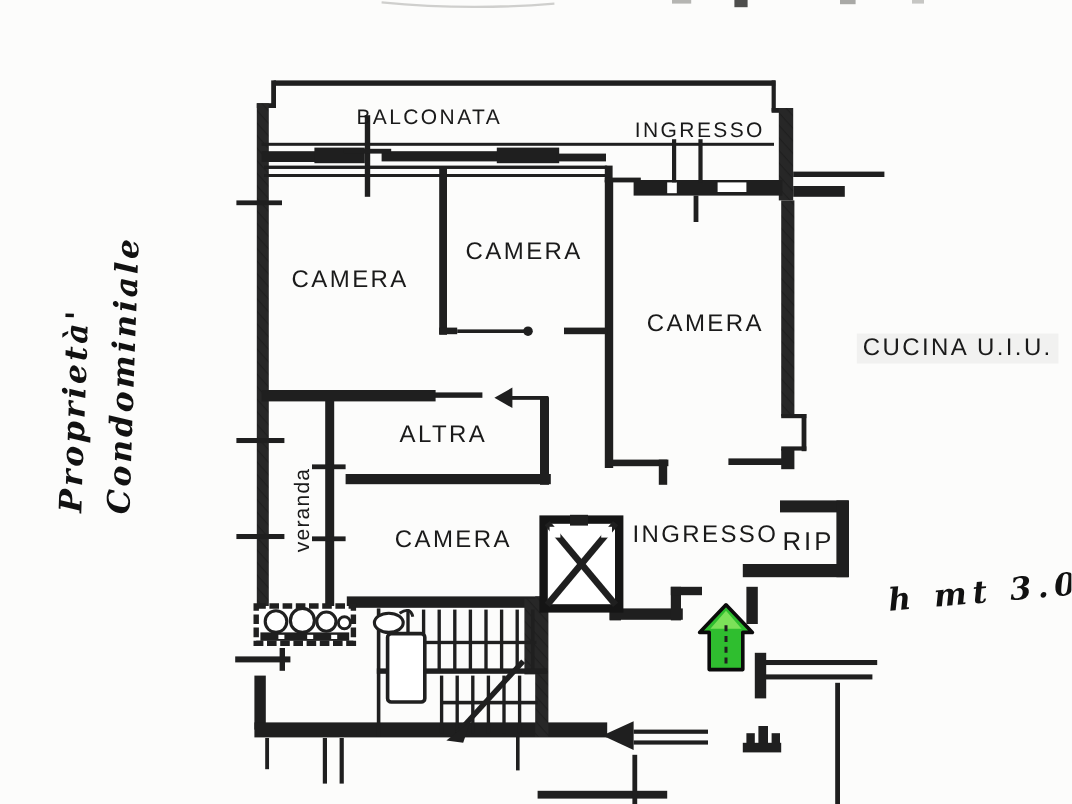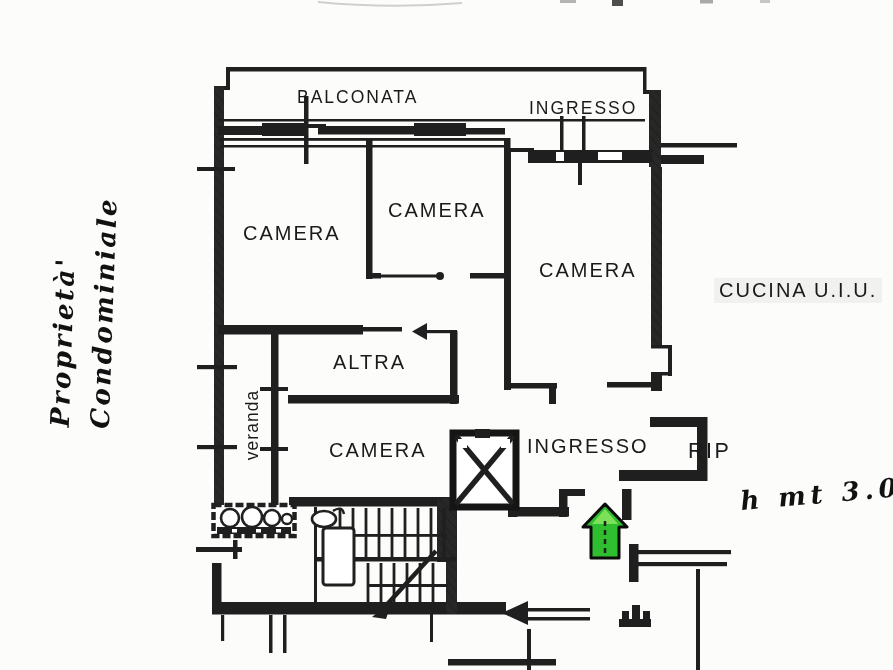--- a/index.html
+++ b/index.html
@@ -231,21 +231,21 @@
 
   <div class="lbl small" style="left:297px;top:87px;">BALCONATA</div>
   <div class="lbl small" style="left:529px;top:98px;">INGRESSO</div>
   <div class="lbl" style="left:243px;top:222px;">CAMERA</div>
   <div class="lbl" style="left:388px;top:199px;">CAMERA</div>
   <div class="lbl" style="left:539px;top:259px;">CAMERA</div>
   <div class="lbl" style="left:333px;top:351px;">ALTRA</div>
   <div class="lbl small vertical" style="left:252px;top:425px;letter-spacing:1px;">veranda</div>
   <div class="lbl" style="left:329px;top:439px;">CAMERA</div>
   <div class="lbl" style="left:527px;top:435px;text-align:right;">INGRESSO</div>
-  <div class="lbl big" style="left:652px;top:439px;margin-left:36px;">RIP</div>
+  <div class="lbl big" style="left:652px;top:439px;">RIP</div>
   <div class="lbl halo" style="left:714px;top:278px;font-size:20px;">CUCINA U.I.U.</div>
 
   <div class="hand" id="ownership-note">
     <div>Proprietà'</div>
     <div>Condominiale</div>
   </div>
   <div class="hand" id="height-note">h mt 3.00</div>
 
 </div>
 

